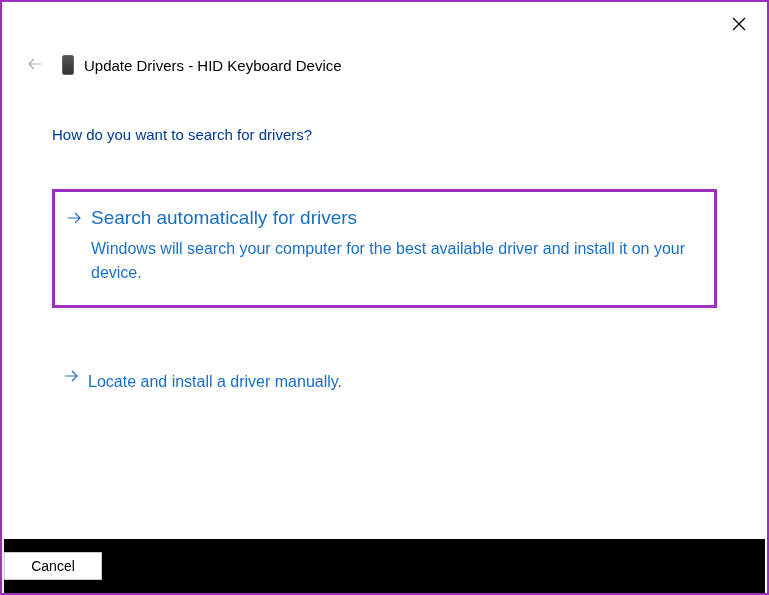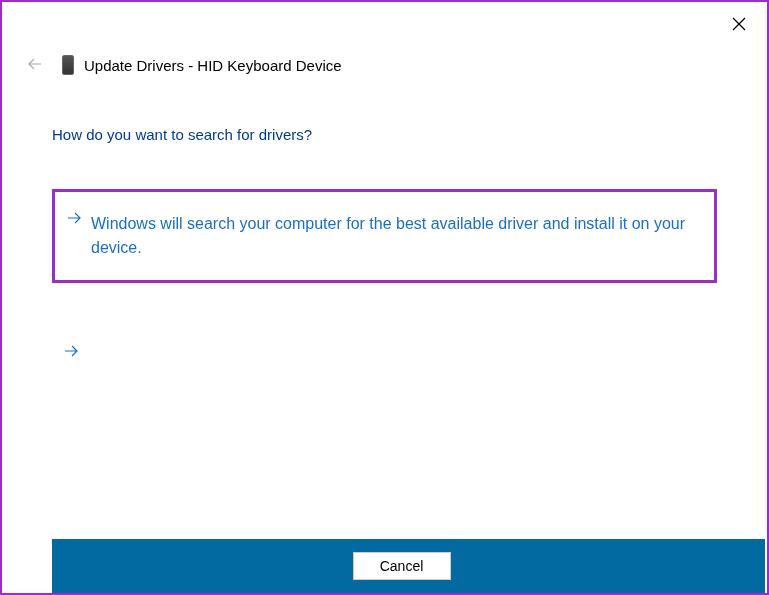--- a/index.html
+++ b/index.html
@@ -100,26 +100,25 @@
       font-weight: 400;
       margin-top: 6px;
       line-height: 1.5;
     }
     .footer {
       position: absolute;
       bottom: 0;
       left: 2px;
       right: 2px;
       height: 54px;
-      background: #0369a1;
+      background: #000000;
       display: flex;
       align-items: center;
-      justify-content: center;
+      justify-content: flex-start;
       padding-right: 14px;
-      margin-left: 48px;
     }
     .cancel-btn {
       width: 98px;
       height: 28px;
       background: #fff;
       border: 1px solid #ccc;
       font-size: 14px;
       cursor: pointer;
       font-family: inherit;
     }
@@ -147,32 +146,34 @@
 <h1 class="main-heading">How do you want to search for drivers?</h1>
 
 <div class="option-block highlighted">
   <div class="option-row">
     <span class="option-arrow">
       <svg width="14" height="12" viewBox="0 0 14 12">
         <path d="M8 1 L13 6 L8 11 M1 6 L13 6" stroke="#1a6fc4" stroke-width="1.2" fill="none"></path>
       </svg>
     </span>
     <div class="option-content">
+      <div class="option-title">Search automatically for drivers</div>
       <div class="option-desc">Windows will search your computer for the best available driver and install it on your device.</div>
     </div>
   </div>
 </div>
 
 <div class="option-block second">
   <div class="option-row">
     <span class="option-arrow">
       <svg width="14" height="12" viewBox="0 0 14 12">
         <path d="M8 1 L13 6 L8 11 M1 6 L13 6" stroke="#1a6fc4" stroke-width="1.2" fill="none"></path>
       </svg>
     </span>
     <div class="option-content">
+      <div class="option-desc">Locate and install a driver manually.</div>
     </div>
   </div>
 </div>
 
 <div class="footer">
   <button class="cancel-btn">Cancel</button>
 </div>
 
 </body></html>

